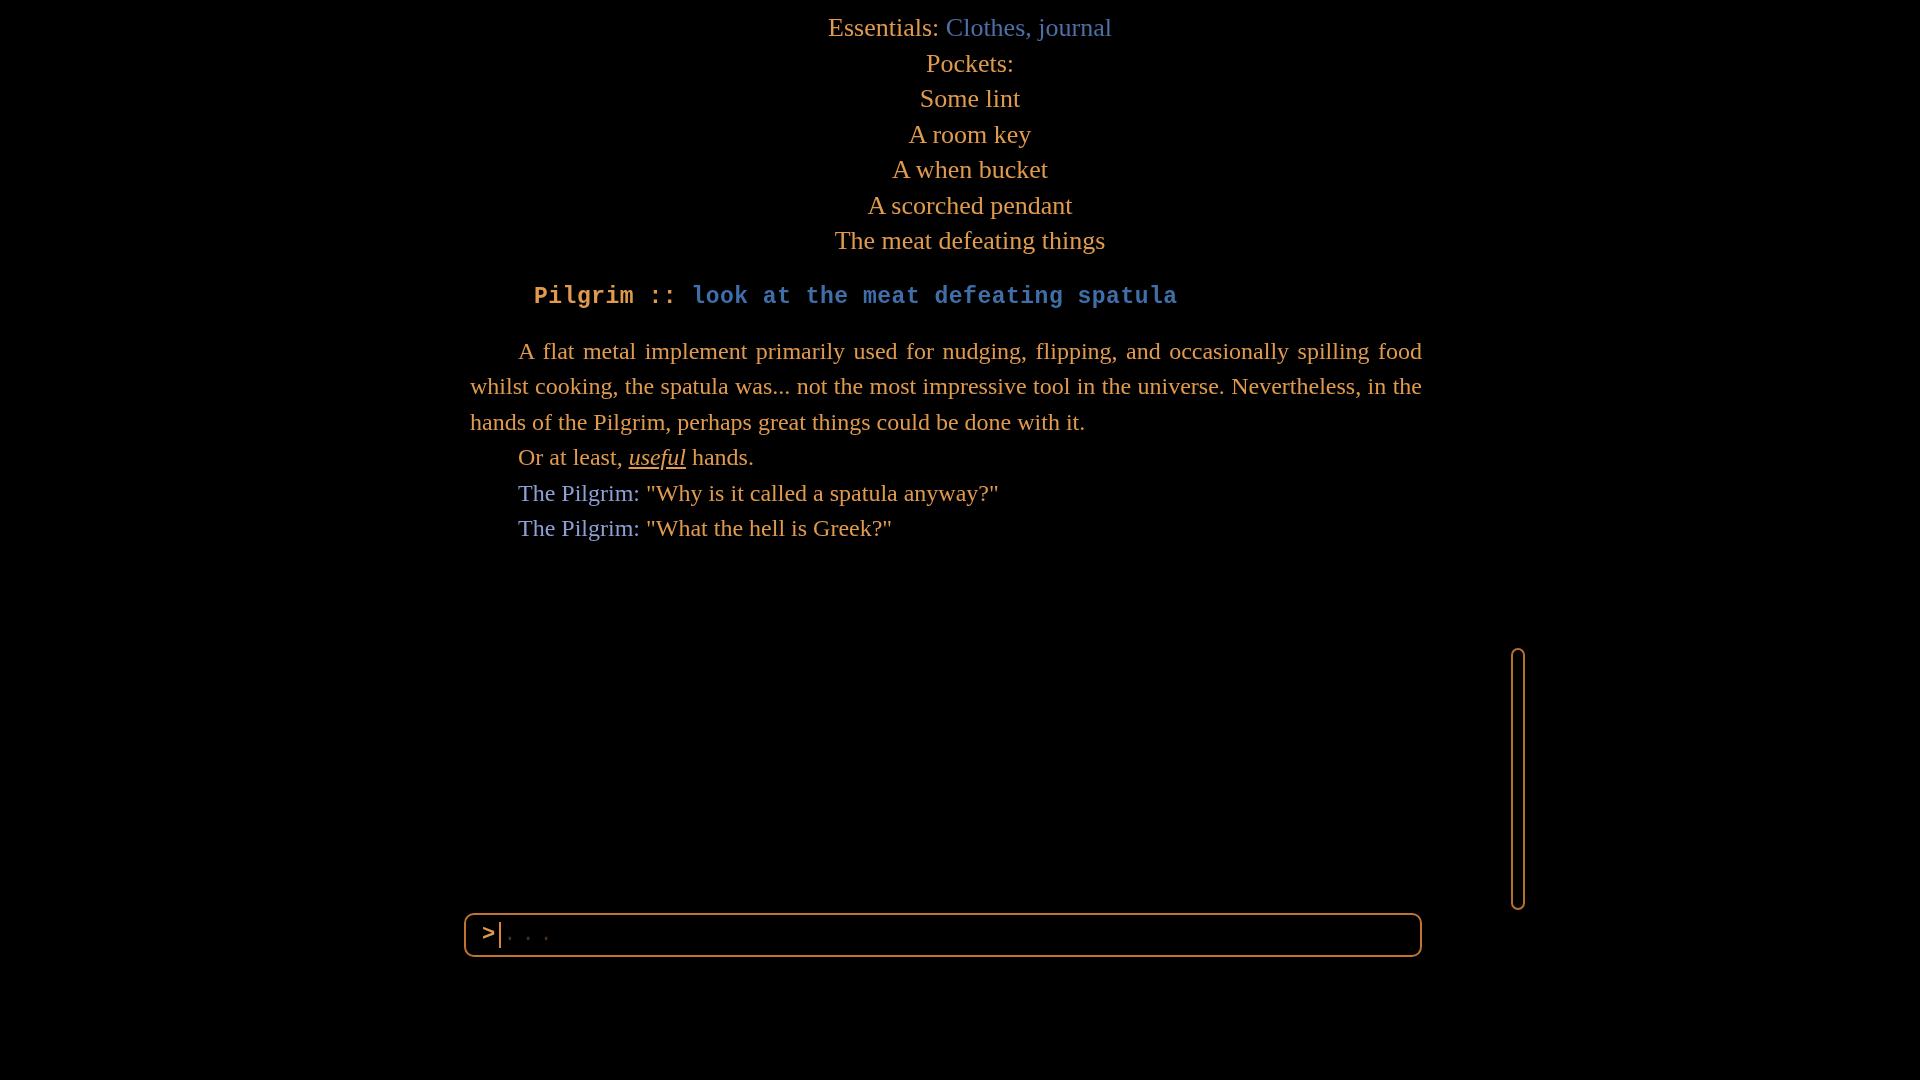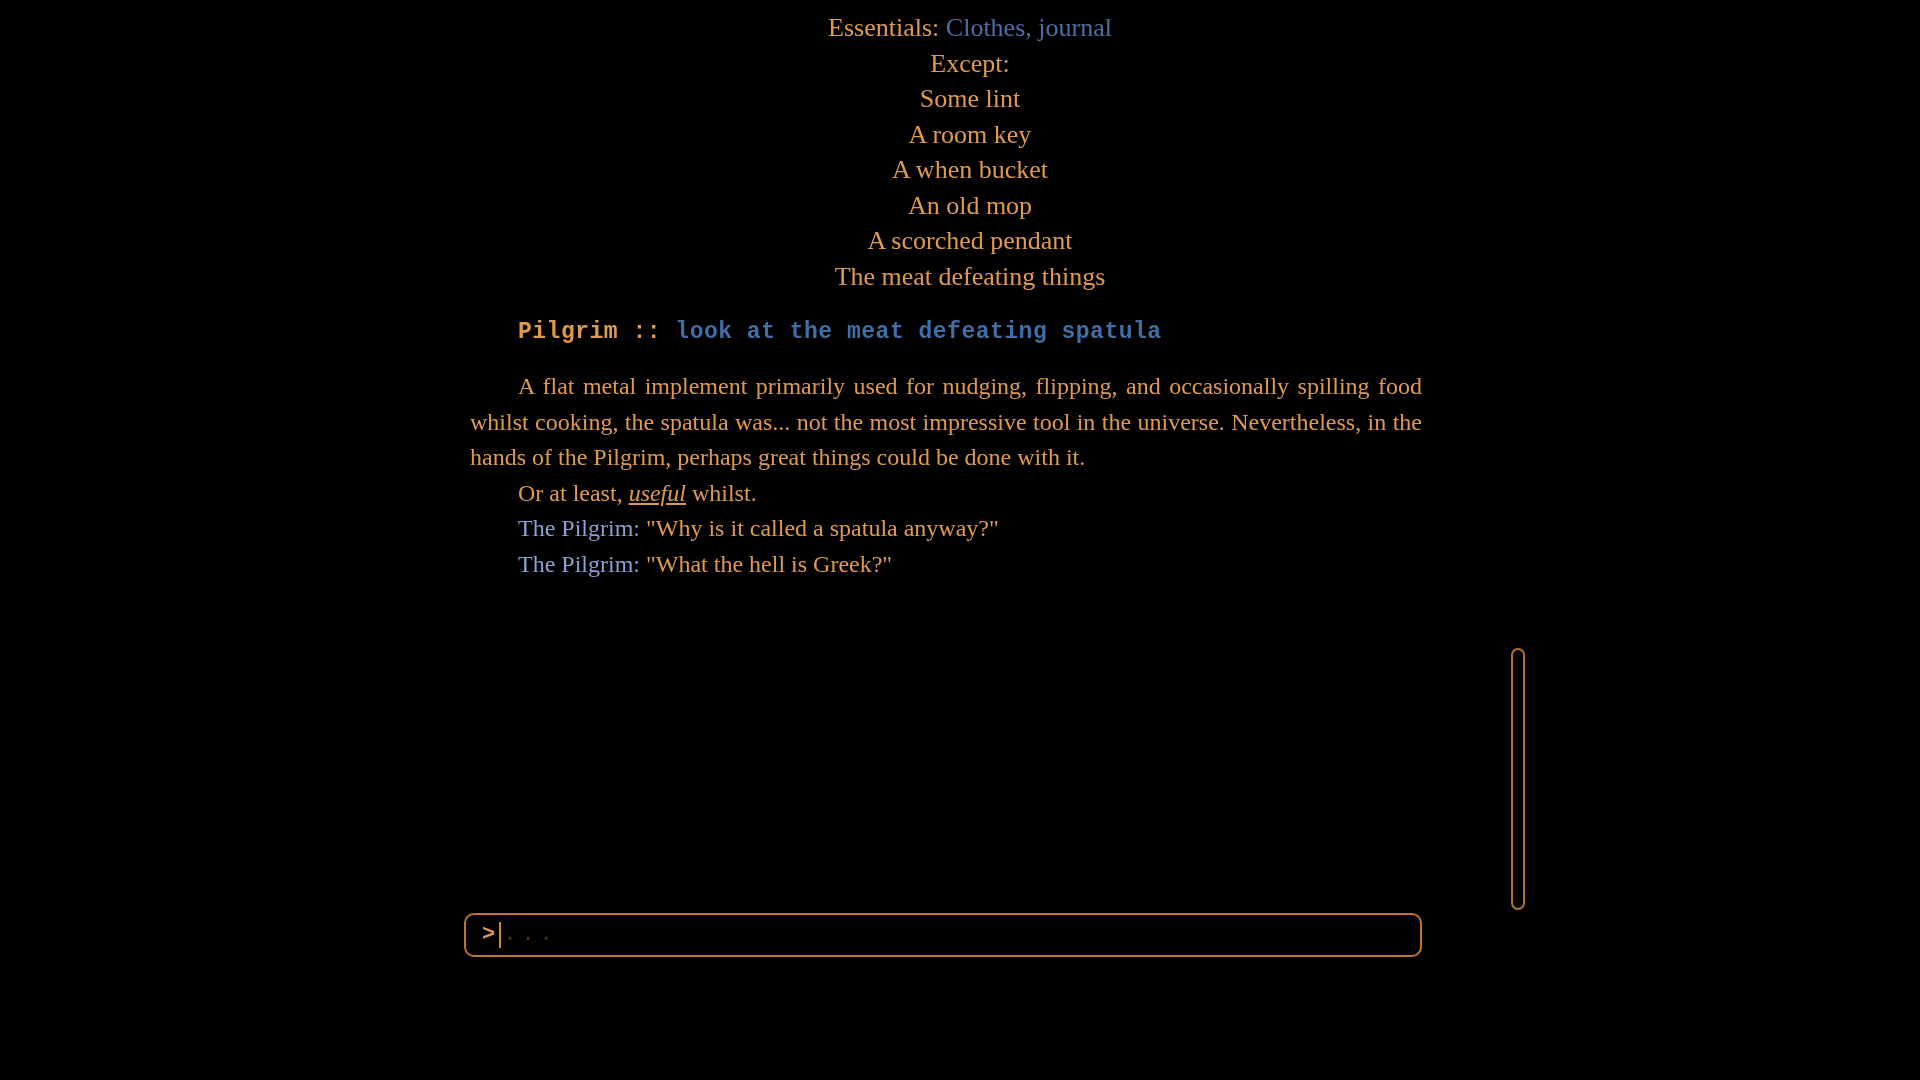--- a/index.html
+++ b/index.html
@@ -37,21 +37,21 @@
   .list-block {
     margin-left: 48px;
   }
 
   .link {
     color: #4c6fa6;
   }
 
   
   .cmd-row {
-    margin-left: 48px;
+    margin-left: 64px;
     margin-top: 23px;
     margin-bottom: 22px;
     font-family: "Liberation Mono", "DejaVu Sans Mono", monospace;
     font-size: 23px;
     line-height: 30px;
     font-weight: bold;
     letter-spacing: 0.5px;
     white-space: pre;
   }
   .cmd-actor { color: #e09a4e; }
@@ -145,34 +145,33 @@
 </style>
 </head>
 <body>
 
 <div id="screen">
 
   <div id="transcript">
 
     <div class="list-block">
       <div class="line"><span>Essentials:</span> <span class="link">Clothes, journal</span></div>
-      <div class="line">Except:</div>
+      <div class="line">Pockets:</div>
       <div class="line">Some lint</div>
       <div class="line">A room key</div>
       <div class="line">A when bucket</div>
-      <div class="line">An old mop</div>
       <div class="line">A scorched pendant</div>
       <div class="line">The meat defeating things</div>
     </div>
 
     <div class="cmd-row"><span class="cmd-actor">Pilgrim</span><span class="cmd-sep"> :: </span><span class="cmd-text">look at the meat defeating spatula</span></div>
 
     <p class="para">A flat metal implement primarily used for nudging, flipping, and occasionally spilling food whilst cooking, the spatula was... not the most impressive tool in the universe. Nevertheless, in the hands of the Pilgrim, perhaps great things could be done with it.</p>
 
-    <p class="para no-justify"><span>Or at least, </span><em>useful</em><span> whilst.</span></p>
+    <p class="para no-justify"><span>Or at least, </span><em>useful</em><span> hands.</span></p>
 
     <p class="para no-justify gap-para"><span class="speaker">The Pilgrim: </span><span class="speech">"Why is it called a spatula anyway?"</span></p>
 
 
     <p class="para no-justify gap-para"><span class="speaker">The Pilgrim: </span><span class="speech">"What the hell is Greek?"</span></p>
 
 
   </div>
 
   <div id="scrollbar-track">

